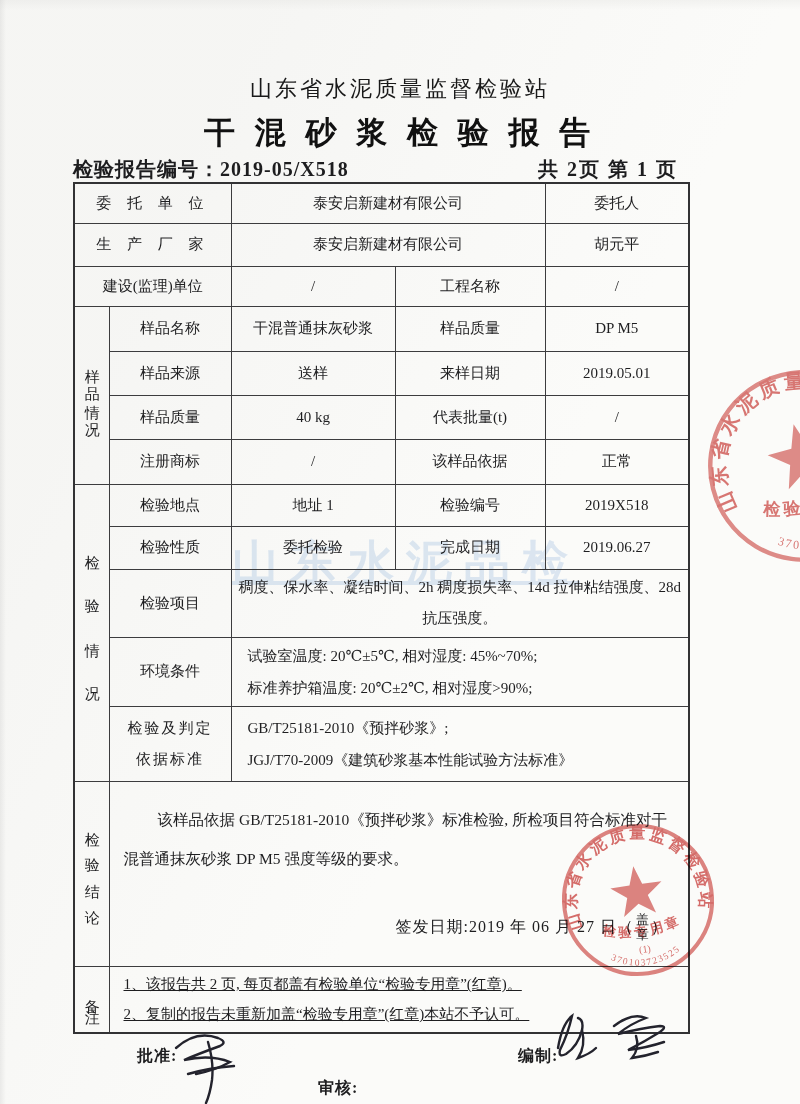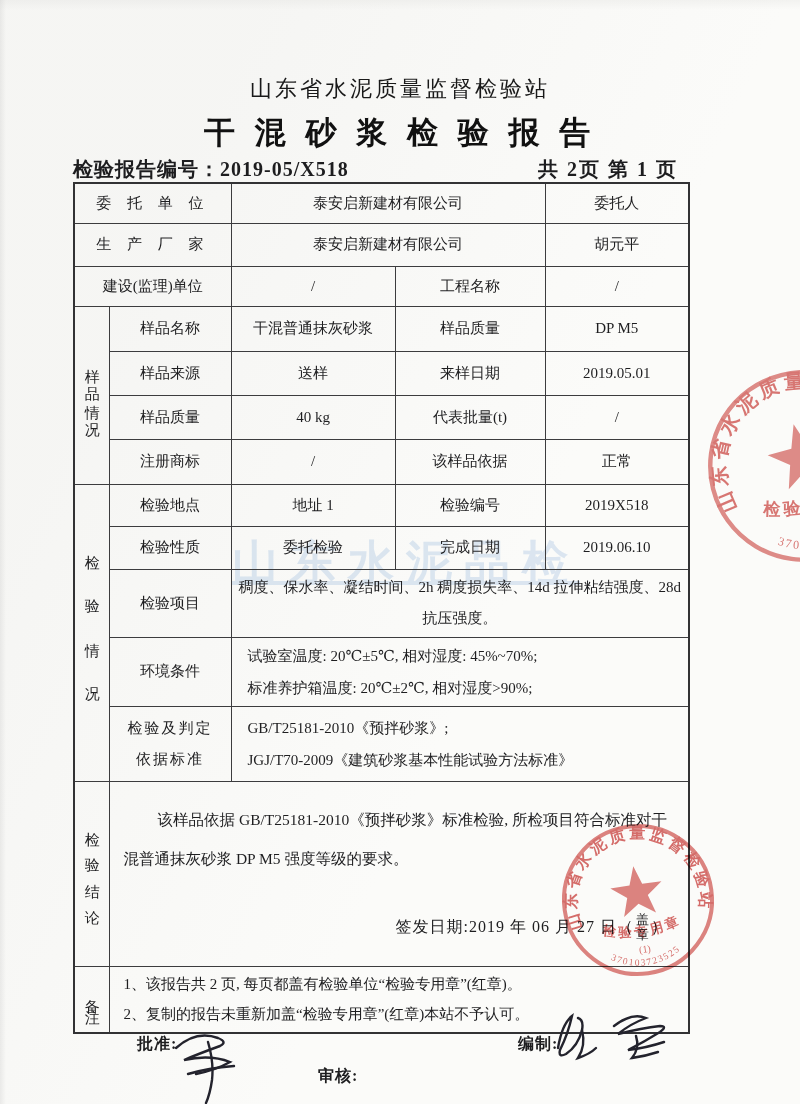--- a/index.html
+++ b/index.html
@@ -43,24 +43,24 @@
   .vs-note    { letter-spacing:10px; }
   .twoline div { line-height:2.15; text-align:left; padding-left:12px; }
   .stdlabel div { line-height:2.1; letter-spacing:2px; }
   
   .concl-wrap { position:relative; width:100%; height:100%; min-height:178px; text-align:left; }
   .concl-text { padding:16px 14px 0 10px; line-height:2.5; text-indent:2.2em; font-size:15.5px; }
   .issue-line { position:absolute; top:128px; right:16px; font-size:16px; letter-spacing:1px;
     display:flex; align-items:center; }
   .seal-stack { display:inline-block; font-size:13px; line-height:1.15; letter-spacing:0;
     text-align:center; margin:0 2px; }
-  .note-cell div { text-align:left; padding-left:10px; line-height:2.0; font-size:15px; }
+  .note-cell div { text-align:left; padding-left:10px; line-height:2.0; font-size:15px;text-decoration:underline; }
   
   .sig-row { position:absolute; top:1034px; left:73px; width:615px; z-index:1; font-size:16px; }
-  .sig-label { position:absolute; top:0; font-weight:600; letter-spacing:1px; }
+  .sig-label { position:absolute; top:12px; font-weight:600; letter-spacing:1px; }
   .lab-approve { left:64px; } .lab-review { left:245px;margin-top:32px; } .lab-prepare { left:445px; }
   .sig-svg { position:absolute; z-index:3; }
   
   .stamp { position:absolute; z-index:2; mix-blend-mode:multiply; }
   .stamp text { font-family:"Liberation Serif","DejaVu Serif",serif; }
 </style>
 </head>
 <body>
 
 <div id="page">
@@ -128,21 +128,21 @@
       <td rowspan="5"><span class="vlabel vs-insp">检验情况</span></td>
       <td>检验地点</td>
       <td>地址 1</td>
       <td>检验编号</td>
       <td>2019X518</td>
     </tr>
     <tr style="height:43px">
       <td>检验性质</td>
       <td>委托检验</td>
       <td>完成日期</td>
-      <td>2019.06.10</td>
+      <td>2019.06.27</td>
     </tr>
     <tr style="height:64px">
       <td>检验项目</td>
       <td colspan="3" class="ltext" style="line-height:2.1;">稠度、保水率、凝结时间、2h 稠度损失率、14d 拉伸粘结强度、28d 抗压强度。</td>
     </tr>
     <tr style="height:61px">
       <td>环境条件</td>
       <td colspan="3" class="twoline">
         <div>试验室温度: 20℃±5℃, 相对湿度: 45%~70%;</div>
         <div>标准养护箱温度:  20℃±2℃, 相对湿度&gt;90%;</div>

